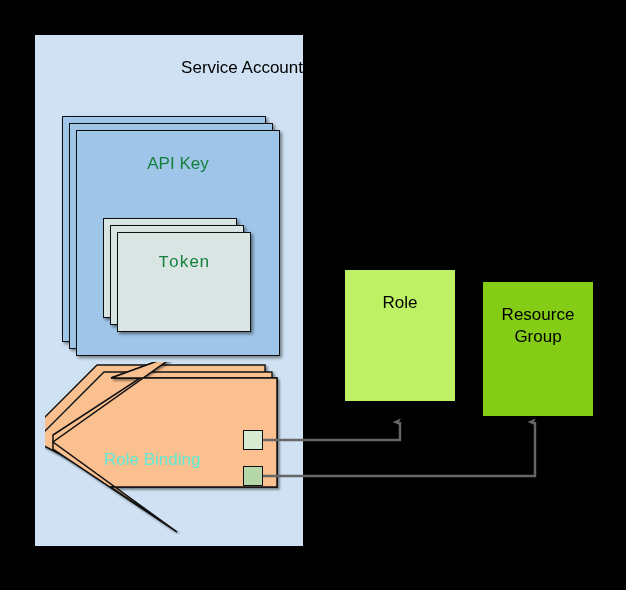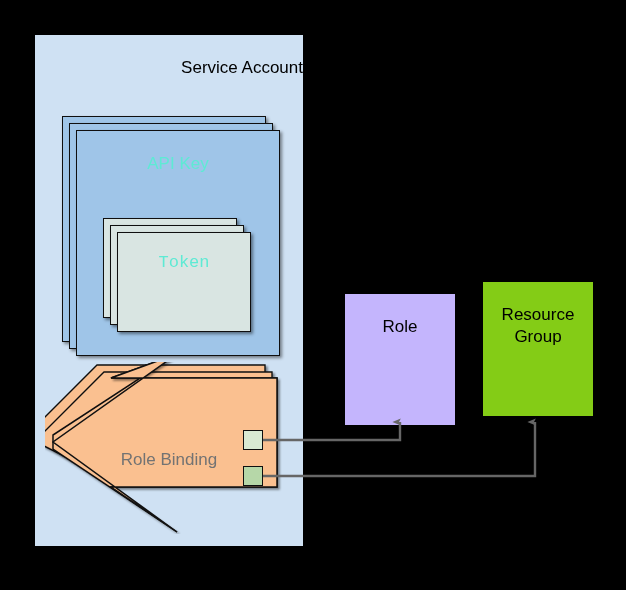--- a/index.html
+++ b/index.html
@@ -42,21 +42,21 @@
     box-sizing: border-box;
     border: 1.4px solid #0f0f0f;
     box-shadow: 2px 2px 3px rgba(0,0,0,0.45);
   }
   .layer-label {
     position: absolute;
     left: 0;
     width: 100%;
     text-align: center;
     font-size: 17px;
-    color: #5eead4;
+    color: #15803d;
     line-height: 20px;
   }
 
   
   .apikey-l1 { left: 62px;  top: 116px; width: 204px; height: 226px; background: #9fc5e8; }
   .apikey-l2 { left: 69px;  top: 123px; width: 204px; height: 226px; background: #9fc5e8; }
   .apikey-l3 { left: 76px;  top: 130px; width: 204px; height: 226px; background: #9fc5e8; }
   .apikey-label { top: 154px; left: 76px; width: 204px; }
 
   
@@ -72,43 +72,42 @@
     top: 362px;
     width: 240px;
     height: 172px;
   }
   .arrow-svg { position: absolute; left: 0; top: 0; }
   .rb-label {
     position: absolute;
     left: 104px;
     top: 450px;
     width: 130px;
-    text-align: center;
     font-size: 17px;
-    color: #737373;
+    color: #5eead4;
     line-height: 20px;
   }
 
   
   .port {
     position: absolute;
     box-sizing: border-box;
     border: 1.6px solid #0f0f0f;
     width: 20px;
     height: 20px;
   }
   .port-role { left: 243px; top: 430px; background: #d9ead3; }
   .port-rg   { left: 243px; top: 466px; background: #b6d7a8; }
 
   
   .target-box {
     position: absolute;
     box-sizing: border-box;
   }
-  .role-box { left: 345px; top: 294px; width: 110px; height: 131px; background: #c4b5fd; }
+  .role-box { left: 345px; top: 270px; width: 110px; height: 131px; background: #bef264; }
   .rg-box   { left: 483px; top: 282px; width: 110px; height: 134px; background: #84cc16; padding-left: 23px; }
   .target-label {
     position: absolute;
     left: 0;
     top: 22px;
     width: 100%;
     text-align: center;
     font-size: 17px;
     color: #000000;
     line-height: 22px;

